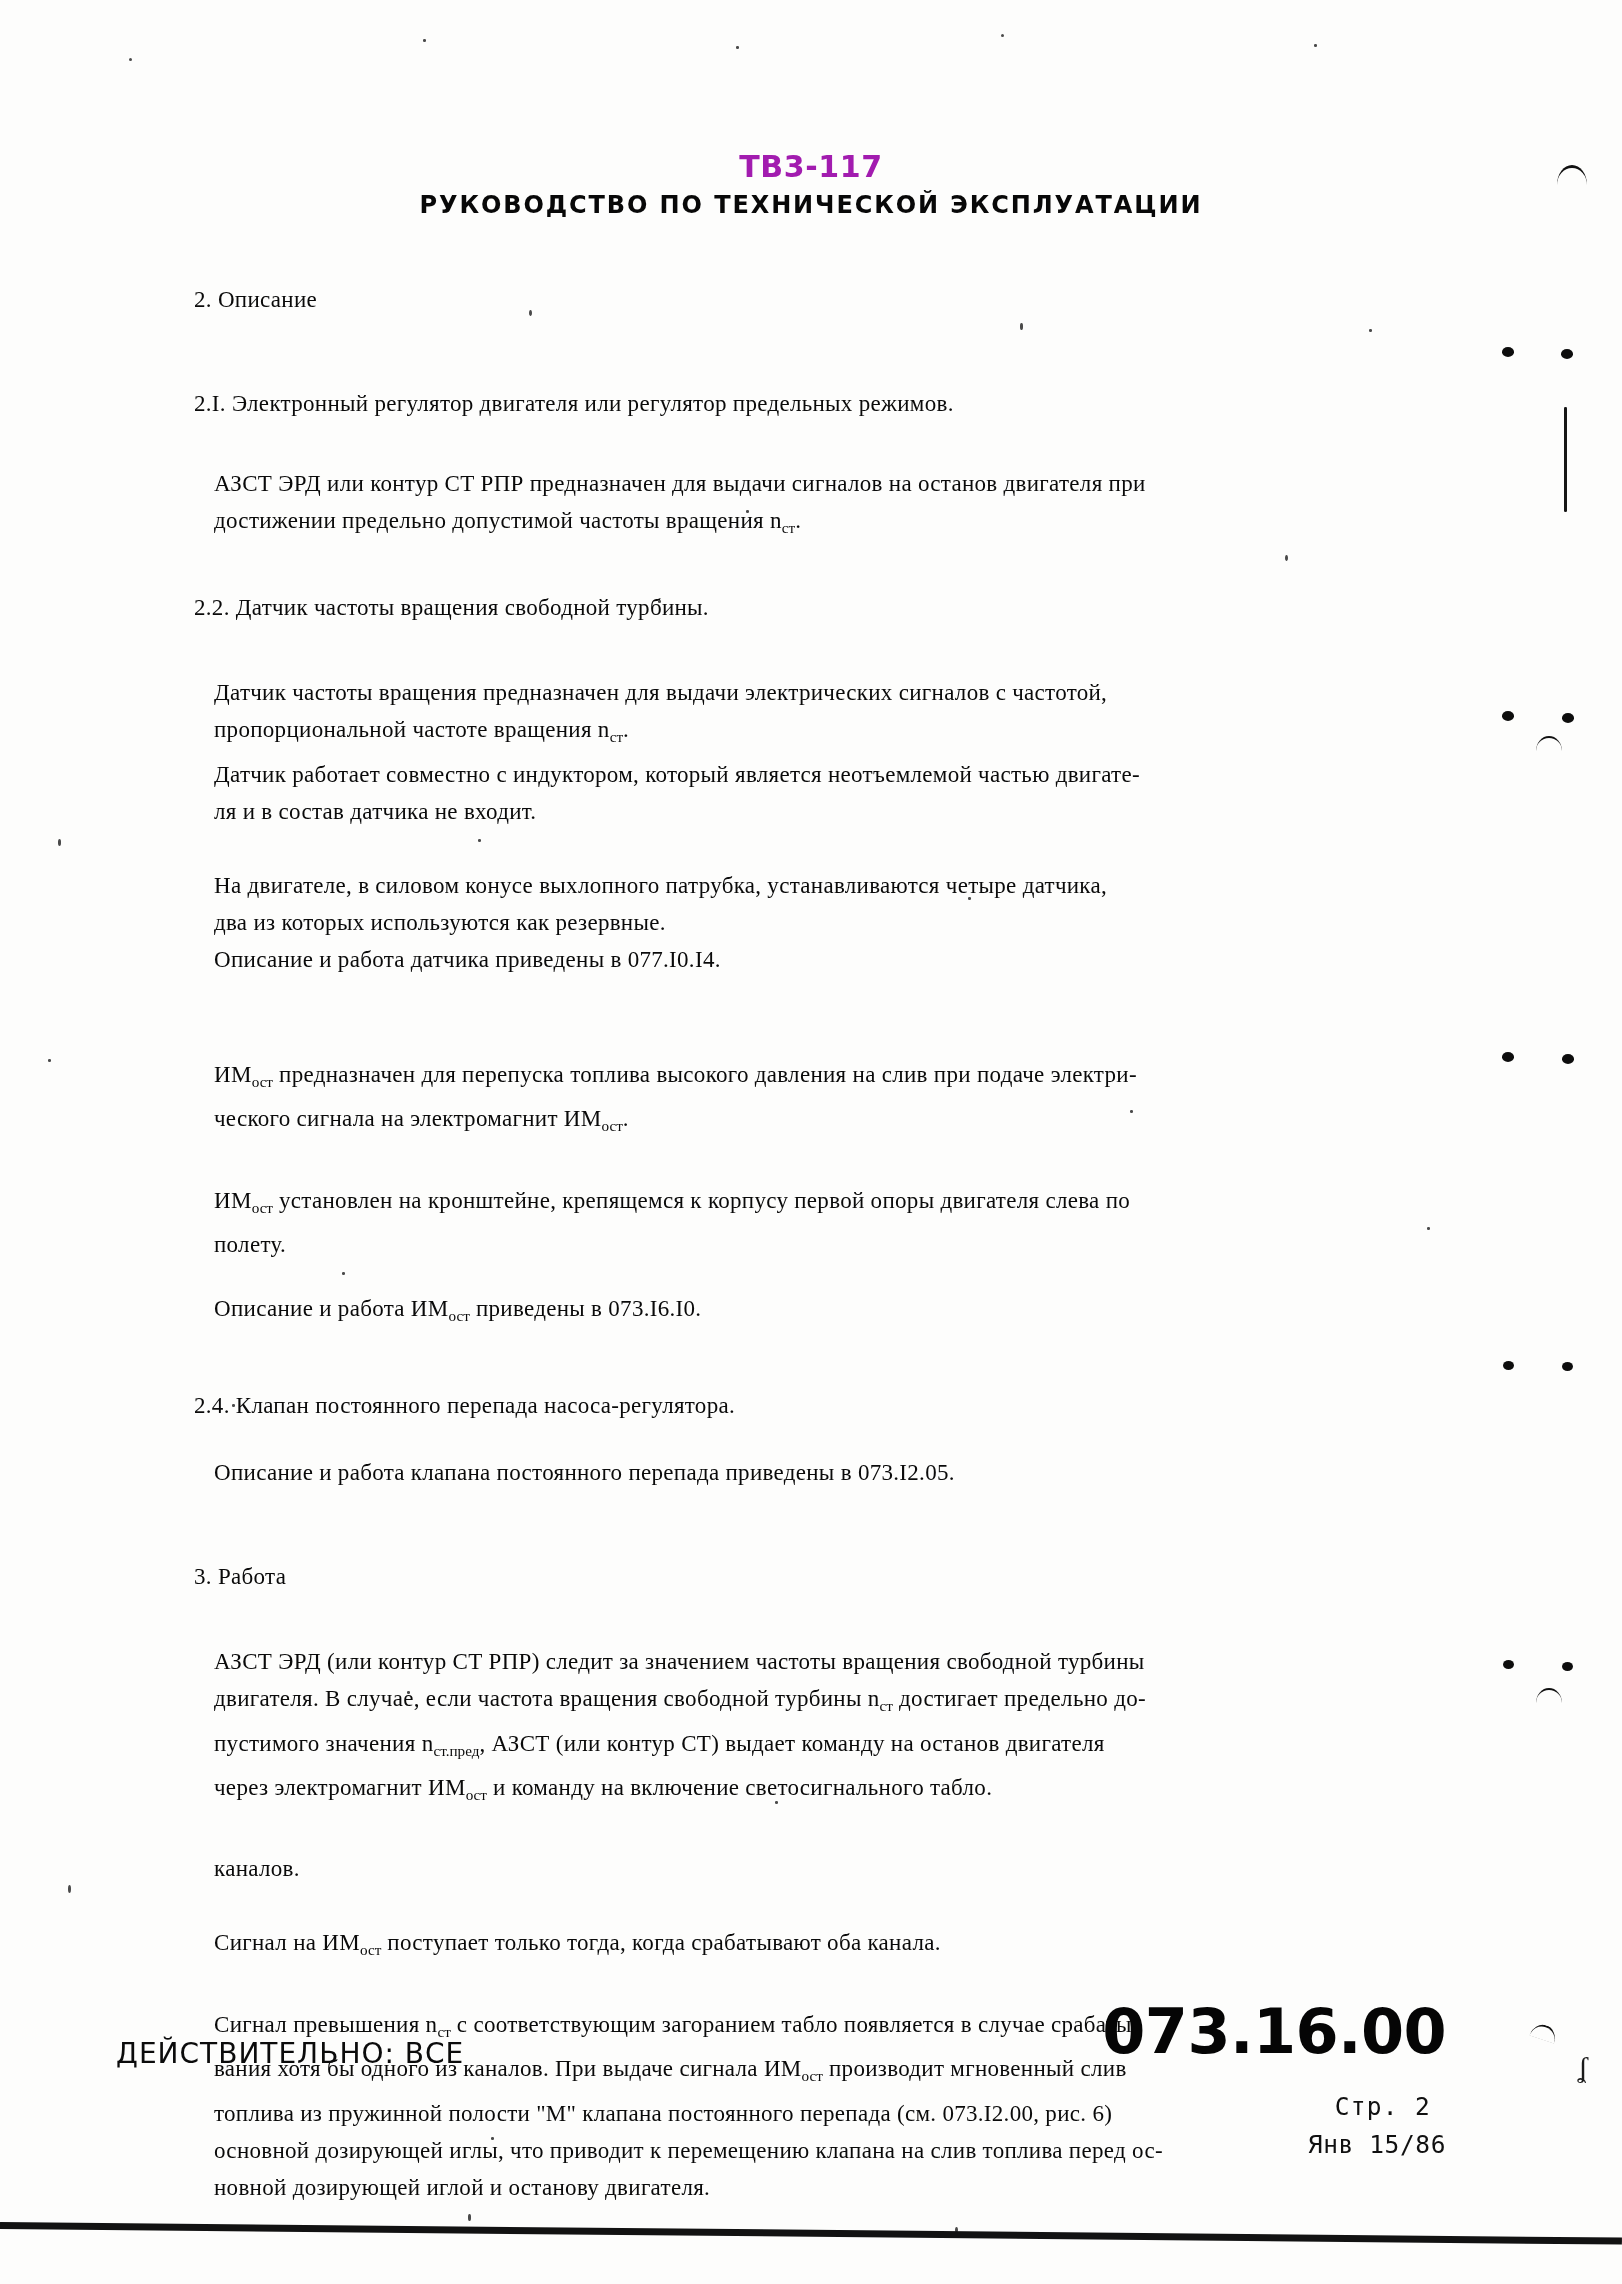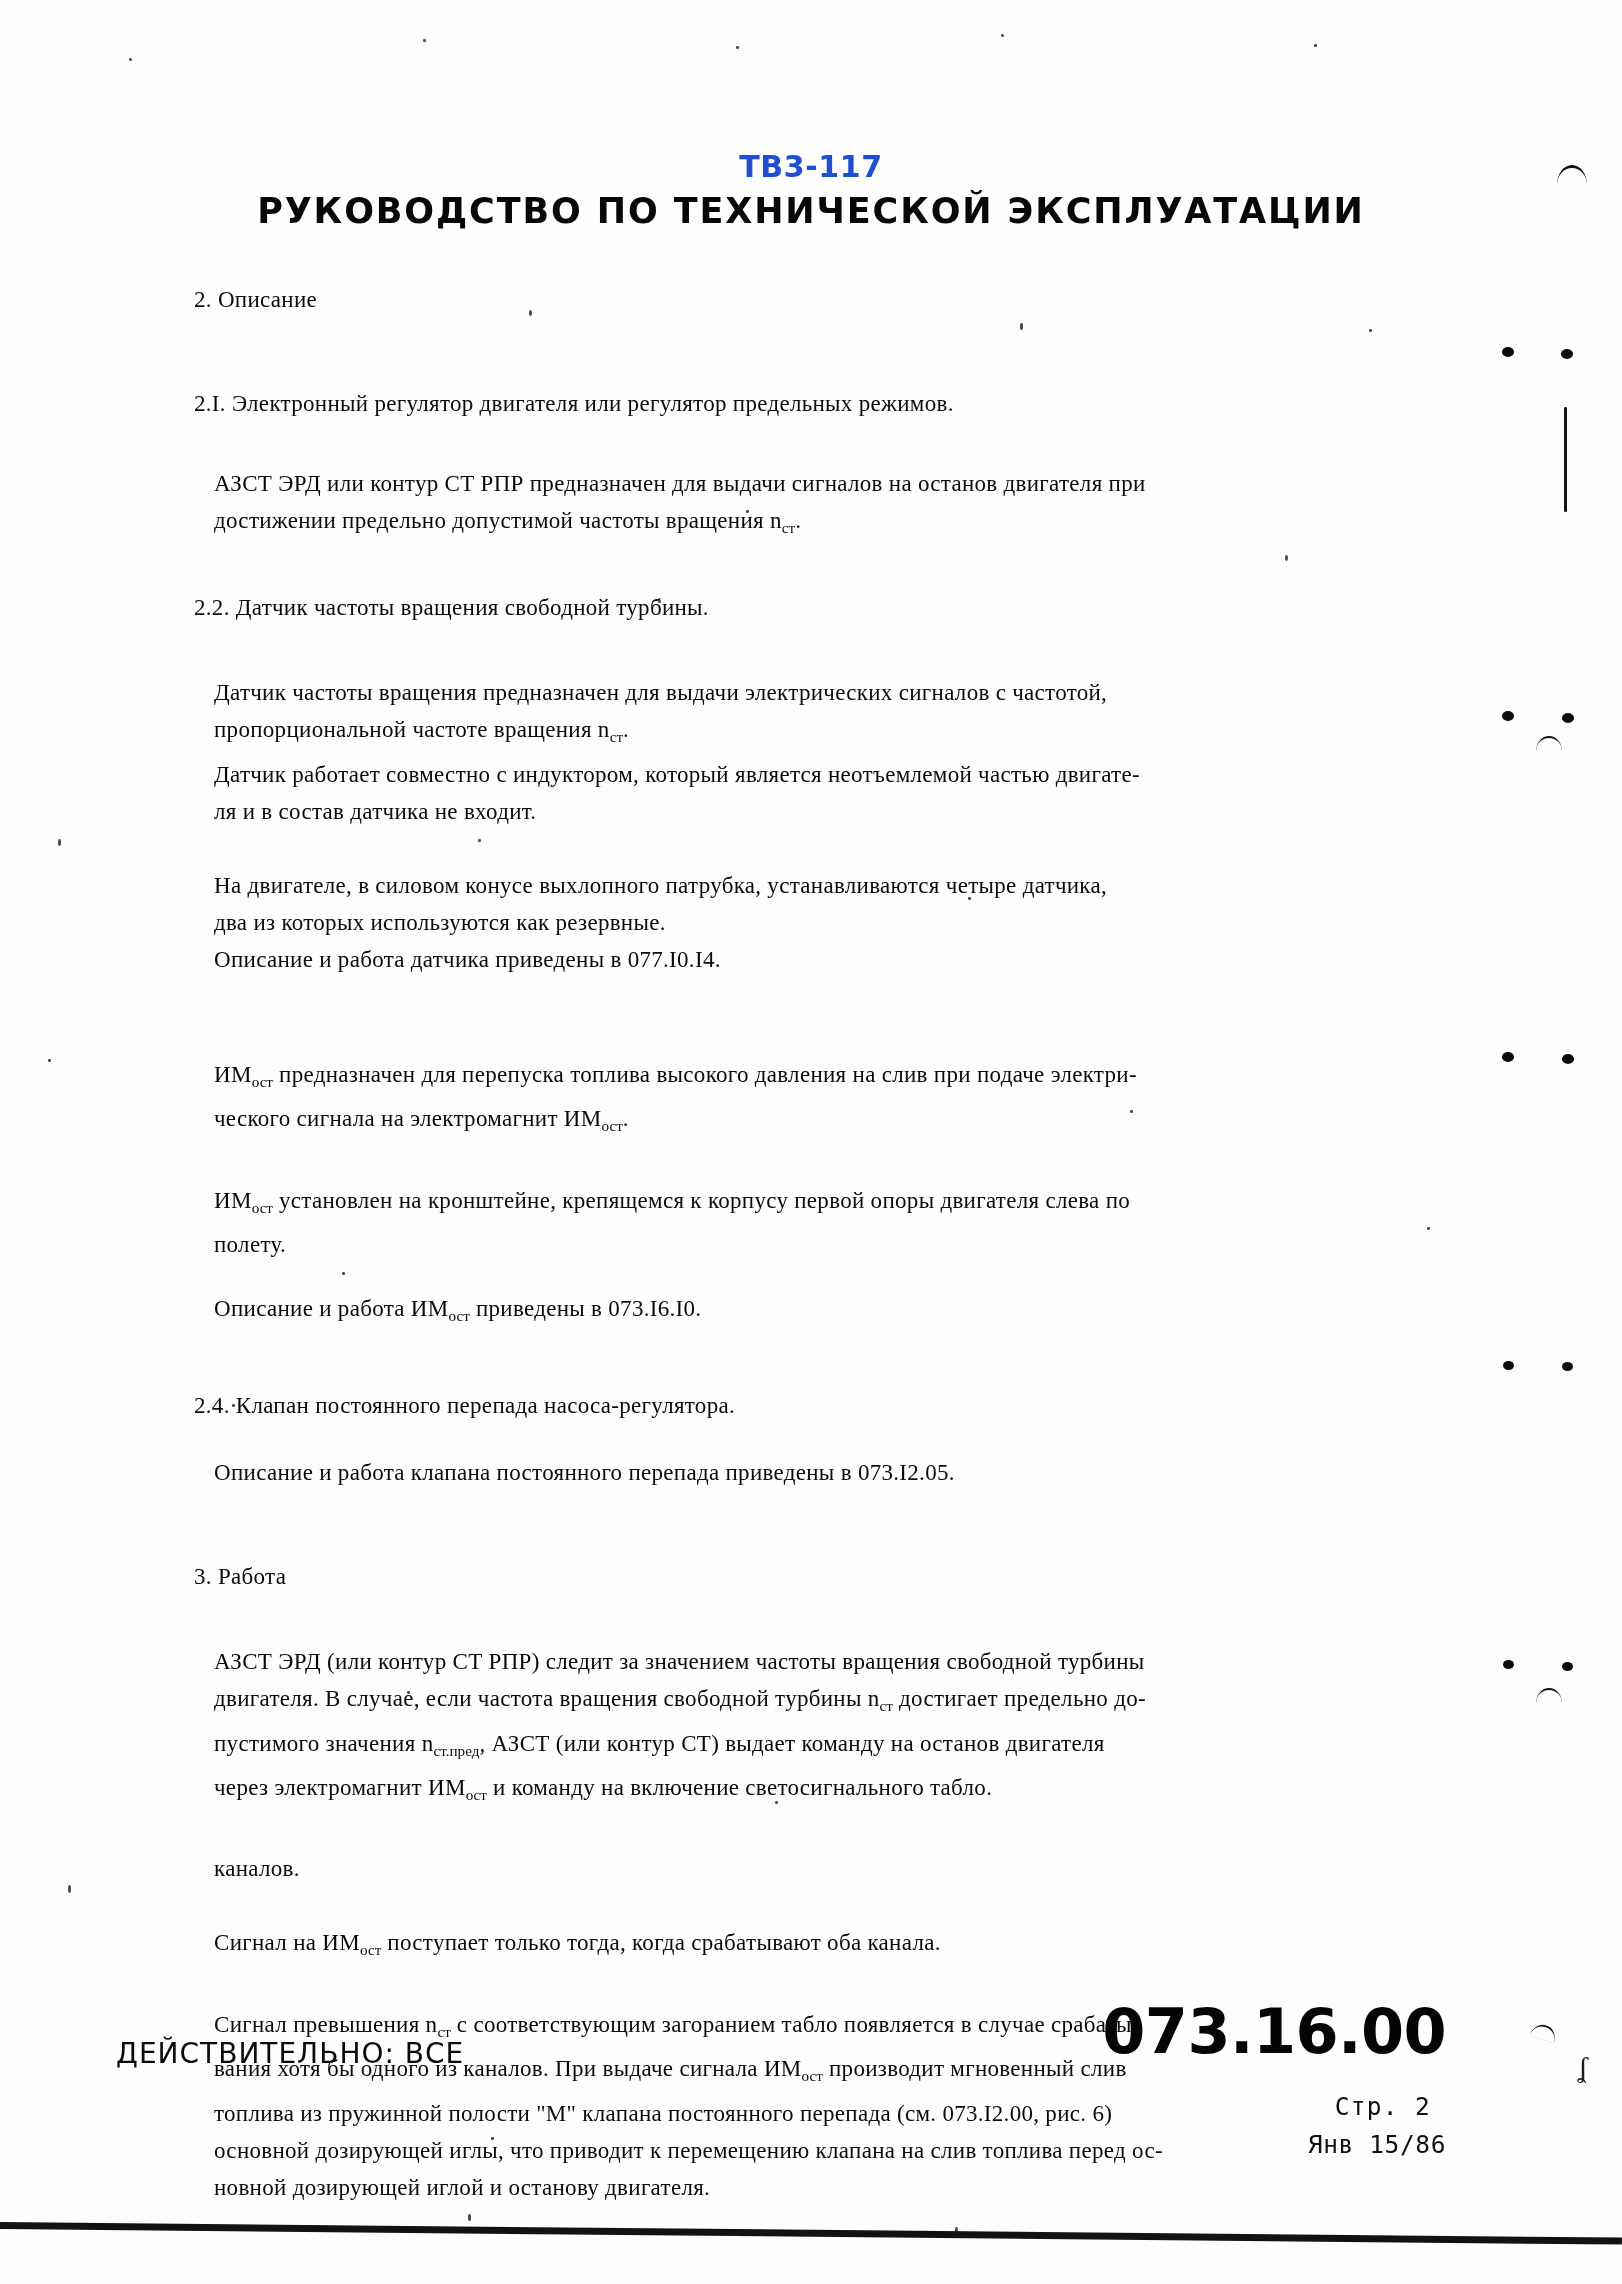--- a/index.html
+++ b/index.html
@@ -24,27 +24,27 @@
     top: 150px;
     left: 0;
     width: 1622px;
     text-align: center;
   }
   .doc-model {
     font-family: "DejaVu Sans", sans-serif;
     font-weight: bold;
     font-size: 30px;
     letter-spacing: 0.6px;
-    color: #1d4ed8;
+    color: #a21caf;
     line-height: 1.1;
   }
   .doc-title {
     font-family: "DejaVu Sans", sans-serif;
     font-weight: bold;
-    font-size: 35px;
+    font-size: 24px;
     letter-spacing: 1.9px;
     color: #080808;
     margin-top: 9px;
     line-height: 1.1;
   }
 
   
   .body-area {
     position: absolute;
     top: 270px;

